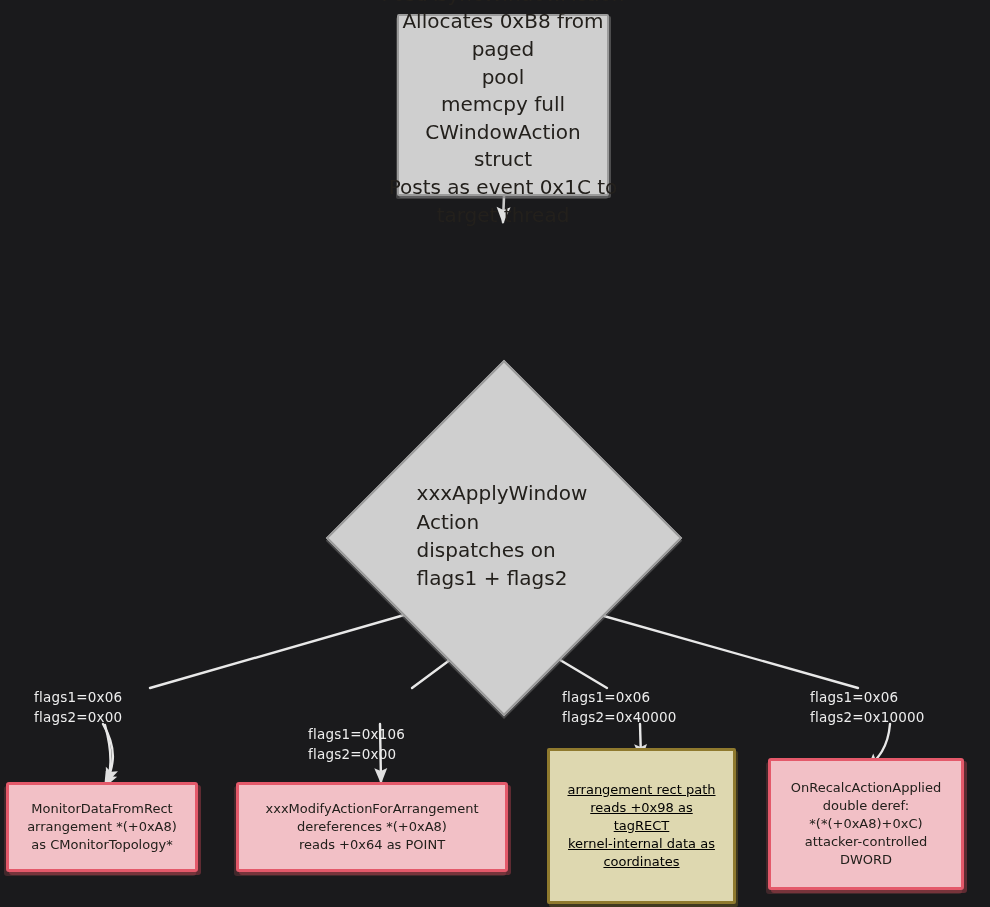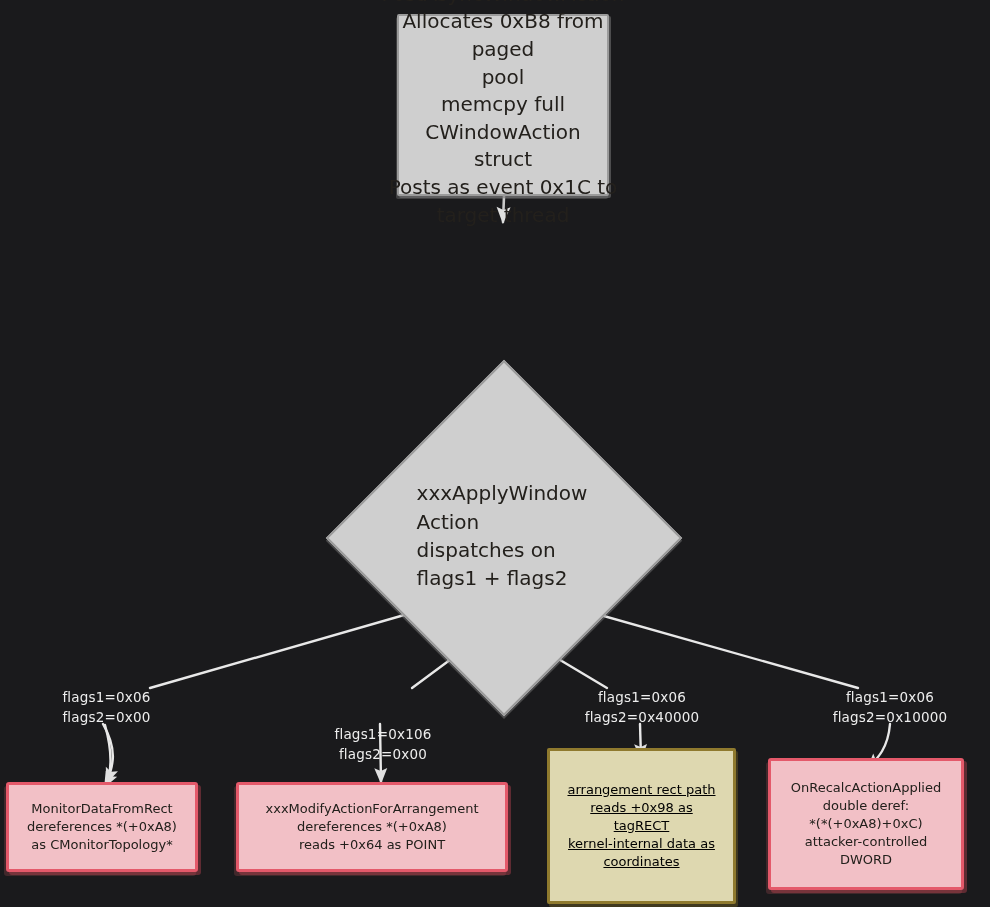--- a/index.html
+++ b/index.html
@@ -89,21 +89,20 @@
     text-align: left;
     line-height: 1.42;
     white-space: pre-line;
     color: #23201c;
   }
 
   
   .edge-label {
     position: absolute;
     color: #ededed;
-    text-align: center;
     line-height: 1.45;
     white-space: pre-line;
     font-size: 13.5px;
     letter-spacing: 0.2px;
   }
 
   .t-sm  { font-size: 13px; }
   .t-md  { font-size: 20px; }
 </style>
 </head>
@@ -171,21 +170,21 @@
   <div class="edge-label" style="left: 308px; top: 688px; width: 150px; color: rgb(237, 237, 237); margin-top: 37px;">flags1=0x106
 flags2=0x00</div>
 
   <div class="edge-label" style="left: 562px; top: 688px; width: 160px; color: rgb(237, 237, 237);">flags1=0x06
 flags2=0x40000</div>
 
   <div class="edge-label" style="left: 810px; top: 688px; width: 160px; color: rgb(237, 237, 237);">flags1=0x06
 flags2=0x10000</div>
 
   <div class="node pink t-sm" style="left: 6px; top: 782px; width: 192px; height: 90px; padding: 6px 8px; background: rgb(242, 192, 198); border-color: rgb(228, 89, 106); color: rgb(35, 32, 28);">MonitorDataFromRect
-dereferences *(+0xA8)
+arrangement *(+0xA8)
 as CMonitorTopology*</div>
 
   <div class="node pink t-sm" style="left: 236px; top: 782px; width: 272px; height: 90px; padding: 6px 4px; background: rgb(242, 192, 198); border-color: rgb(228, 89, 106); color: rgb(35, 32, 28);">xxxModifyActionForArrangement
 dereferences *(+0xA8)
 reads +0x64 as POINT</div>
 
   <div class="node tan t-sm" style="left: 547px; top: 748px; width: 189px; height: 156px; padding: 4px 8px; background: rgb(222, 216, 176); border-color: rgb(143, 122, 46); color: #000000; text-decoration: underline;">arrangement rect path
 reads +0x98 as
 tagRECT
 kernel-internal data as

